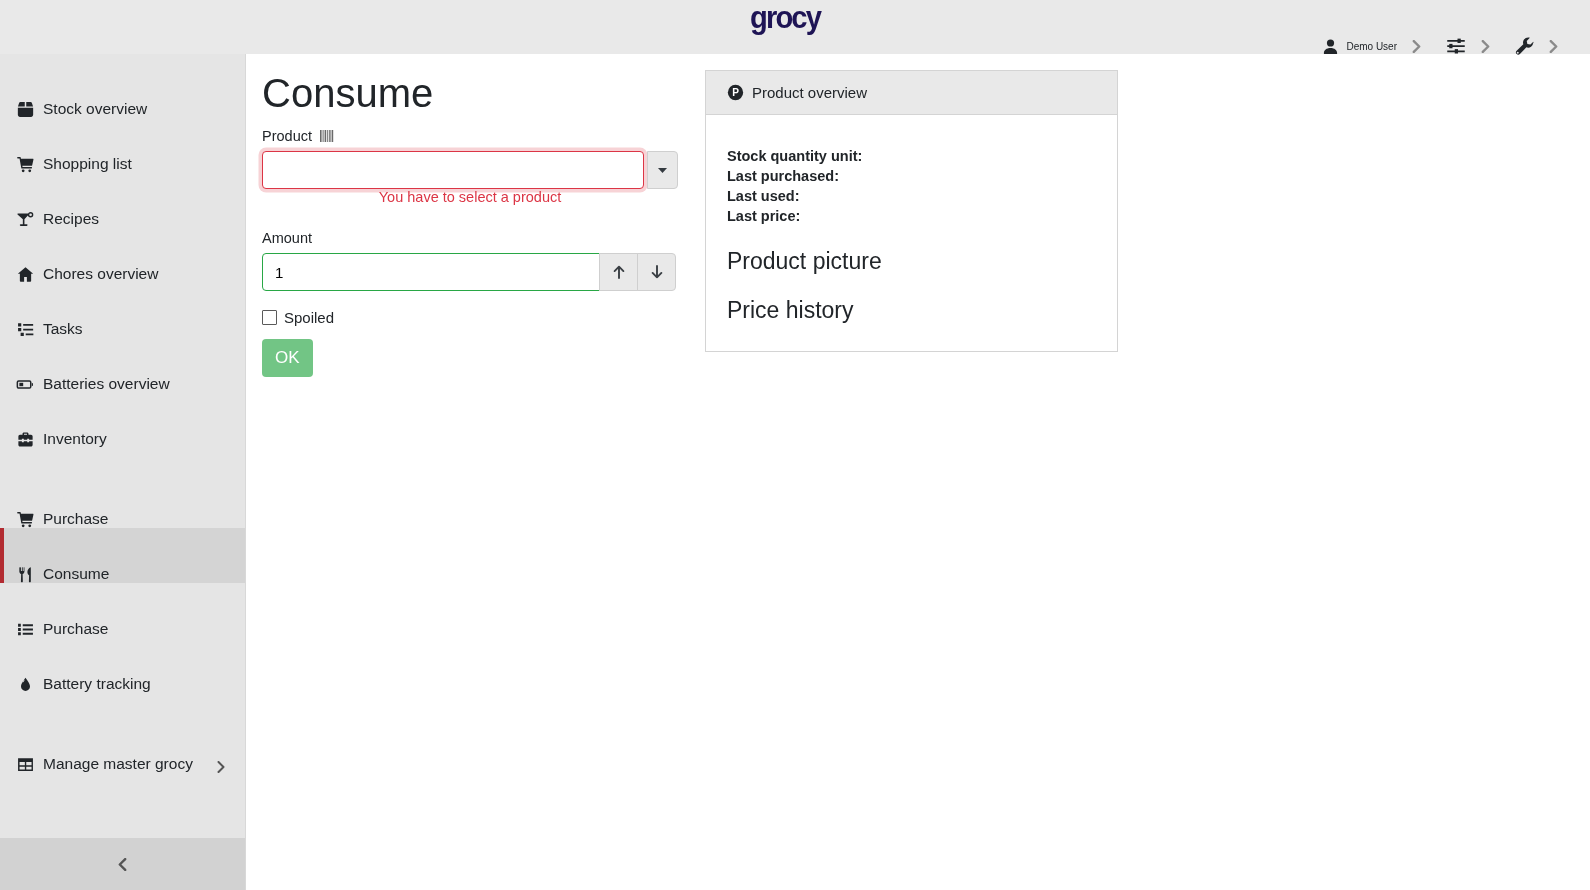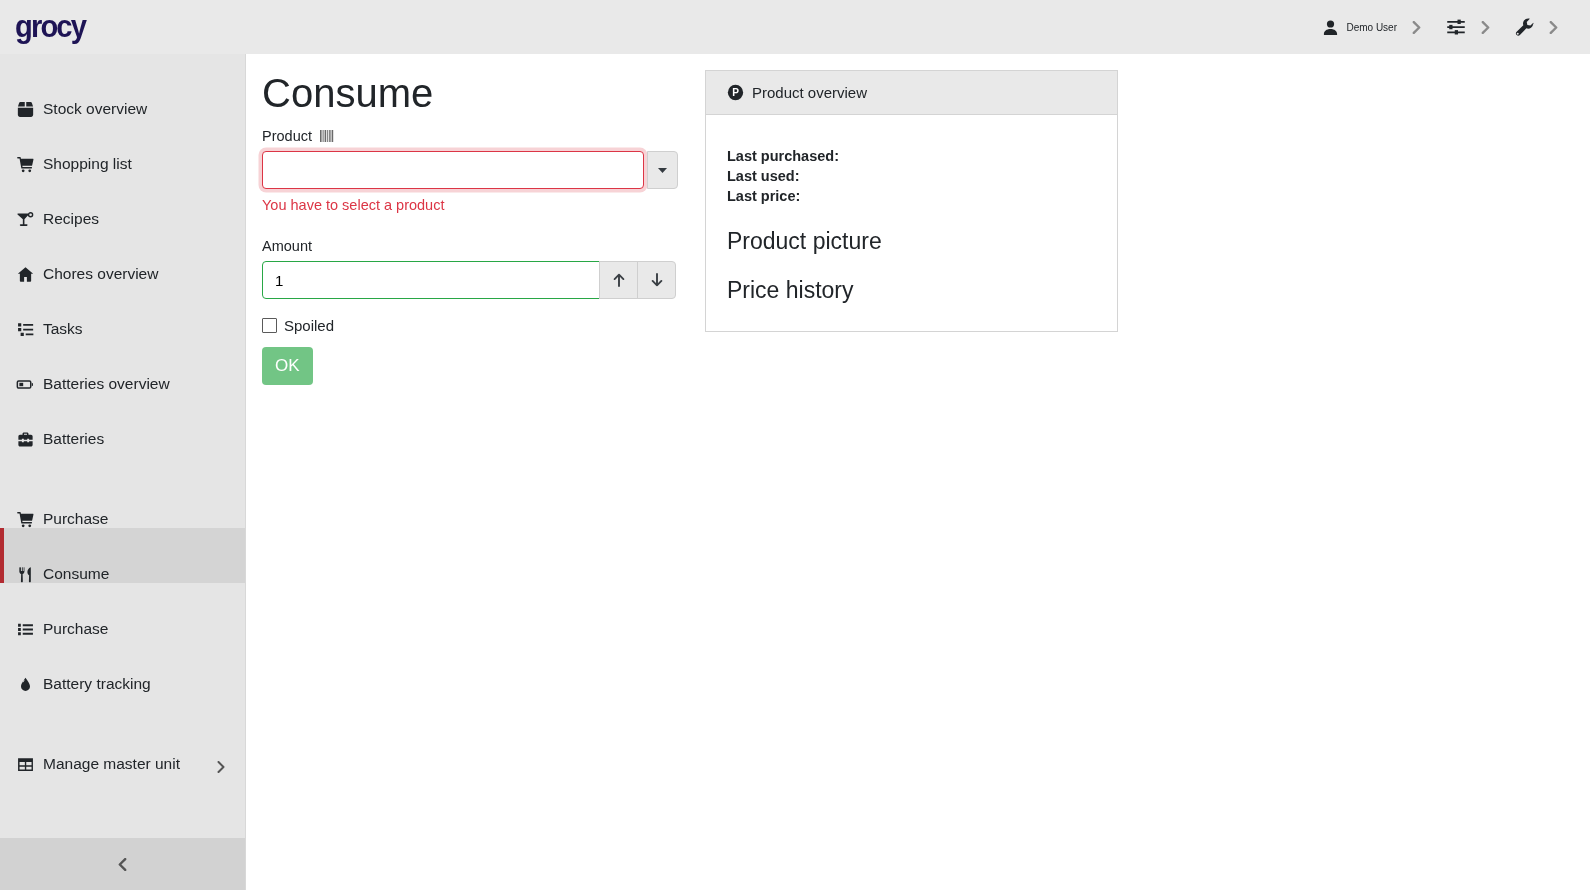--- a/index.html
+++ b/index.html
@@ -8,21 +8,21 @@
     font-family: "Liberation Sans", sans-serif;
     color:#212529; background:#ffffff;
     position:relative;
   }
   svg { display:block; }
 
   
   .topbar {
     position:absolute; left:0; top:0; width:1590px; height:54px;
     background:#e9e9e9; display:flex; align-items:center;
-    padding:0 30px 0 15px; z-index:5;
+    padding:0 30px 0 15px; z-index:5;flex-direction:column;
   }
   .logo {
     font-size:31px; font-weight:800; letter-spacing:-2px; color:#1e1455;
     transform:scaleX(.94); transform-origin:left center; cursor:pointer;
   }
   .topbar-right { margin-left:auto; display:flex; align-items:center; gap:13px; }
   .topbar-user { display:flex; align-items:center; gap:7px; font-size:10px; cursor:pointer; }
   .top-chev { color:#8a8a8a; margin:0 2px; cursor:pointer; }
   .top-icon { color:#212529; cursor:pointer; }
   .gap-l { margin-left:10px; }
@@ -61,21 +61,21 @@
     flex:1; height:38px; border:1px solid #dc3545; border-radius:4px;
     box-shadow:0 0 0 3.5px rgba(220,53,69,.22);
     padding:0 10px; font-size:15px; outline:none; background:#fff;
     font-family:"Liberation Sans",sans-serif;
   }
   .dd-btn {
     width:31px; height:38px; margin-left:3px; background:#e9e9e9;
     border:1px solid #cfcfcf; border-radius:0 4px 4px 0;
     display:flex; align-items:center; justify-content:center; cursor:pointer; color:#343a40;
   }
-  .error-text { color:#dc3545; font-size:14.5px; margin-top:8px; }
+  .error-text { color:#dc3545; font-size:14.5px; margin-top:0;text-align:center; }
   .amount-group { margin-top:25px; }
   .amount-input {
     width:338px; height:38px; border:1px solid #28a745; border-radius:4px 0 0 4px;
     padding:0 12px; font-size:15px; outline:none;
     font-family:"Liberation Sans",sans-serif;
   }
   .spin-btn {
     width:39px; height:38px; background:#e9e9e9; border:1px solid #cfcfcf;
     margin-left:-1px; display:flex; align-items:center; justify-content:center;
     cursor:pointer; color:#3a3f44;
@@ -213,21 +213,21 @@
     </span>
     <span>Batteries overview</span>
   </div>
 
   <div class="nav-item">
     <span class="icn">
       <svg width="17" height="17" viewBox="0 0 16 16" fill="#212529">
           <path d="M5.2 3.6v-1c0-.7.6-1.3 1.3-1.3h3c.7 0 1.3.6 1.3 1.3v1h2.4c.8 0 1.5.7 1.5 1.5v3.2h-3.3v-.9H9.6v.9H6.4v-.9H4.6v.9H1.3V5.1c0-.8.7-1.5 1.5-1.5h2.4zm1.4 0h2.8v-.9H6.6v.9zM1.3 9.7h3.3v.9h1.8v-.9h3.2v.9h1.8v-.9h3.3v3.5c0 .8-.7 1.5-1.5 1.5H2.8c-.8 0-1.5-.7-1.5-1.5V9.7z"></path>
         </svg>
     </span>
-    <span>Batteries</span>
+    <span>Inventory</span>
   </div>
 
   <div class="nav-spacer"></div>
 
   <div class="nav-item">
     <span class="icn">
       <svg width="17" height="17" viewBox="0 0 16 16" fill="#212529">
           <path d="M.8 1h2.1c.3 0 .6.2.6.5l.2 1h11.2c.4 0 .7.4.6.8l-1.2 5.3c-.1.3-.3.5-.6.5H5l.2 1.2h8.3a.7.7 0 110 1.4H4.6c-.3 0-.6-.2-.6-.5L2.4 2.4H.8a.7.7 0 110-1.4z"></path>
           <circle cx="5.8" cy="13.9" r="1.3"></circle>
           <circle cx="12" cy="13.9" r="1.3"></circle>
@@ -267,21 +267,21 @@
   </div>
 
   <div class="nav-spacer"></div>
 
   <div class="nav-item">
     <span class="icn">
       <svg width="17" height="17" viewBox="0 0 16 16" fill="#212529">
           <path fill-rule="evenodd" d="M1 2h14v12H1V2zm1.4 3.6v3.1h5V5.6h-5zm6.3 0v3.1h5V5.6h-5zM2.4 10.1v2.5h5v-2.5h-5zm6.3 0v2.5h5v-2.5h-5z"></path>
         </svg>
     </span>
-    <span>Manage master unit</span>
+    <span>Manage master grocy</span>
     <span class="nav-chev">
       <svg width="8" height="12" viewBox="0 0 8 12" fill="none" stroke="currentColor" stroke-width="2" stroke-linecap="round" stroke-linejoin="round">
           <path d="M1.5 1l5 5-5 5"></path>
         </svg>
     </span>
   </div>
 
   <div class="collapse-bar">
     <span>
       <svg width="9" height="13" viewBox="0 0 8 12" fill="none" stroke="currentColor" stroke-width="2.2" stroke-linecap="round" stroke-linejoin="round">
@@ -359,19 +359,20 @@
   <div class="card-header">
     <span>
       <svg width="17" height="17" viewBox="0 0 16 16">
           <circle cx="8" cy="8" r="7.2" fill="#212529"></circle>
           <text x="8" y="11.2" text-anchor="middle" font-size="9.5" font-weight="bold" fill="#ffffff" font-family="Liberation Sans, sans-serif">P</text>
         </svg>
     </span>
     <span>Product overview</span>
   </div>
   <div class="card-body">
+    <div class="ov-field">Stock quantity unit:</div>
     <div class="ov-field">Last purchased:</div>
     <div class="ov-field">Last used:</div>
     <div class="ov-field">Last price:</div>
     <div class="ov-section">Product picture</div>
     <div class="ov-section">Price history</div>
   </div>
 </div>
 
 </body></html>

